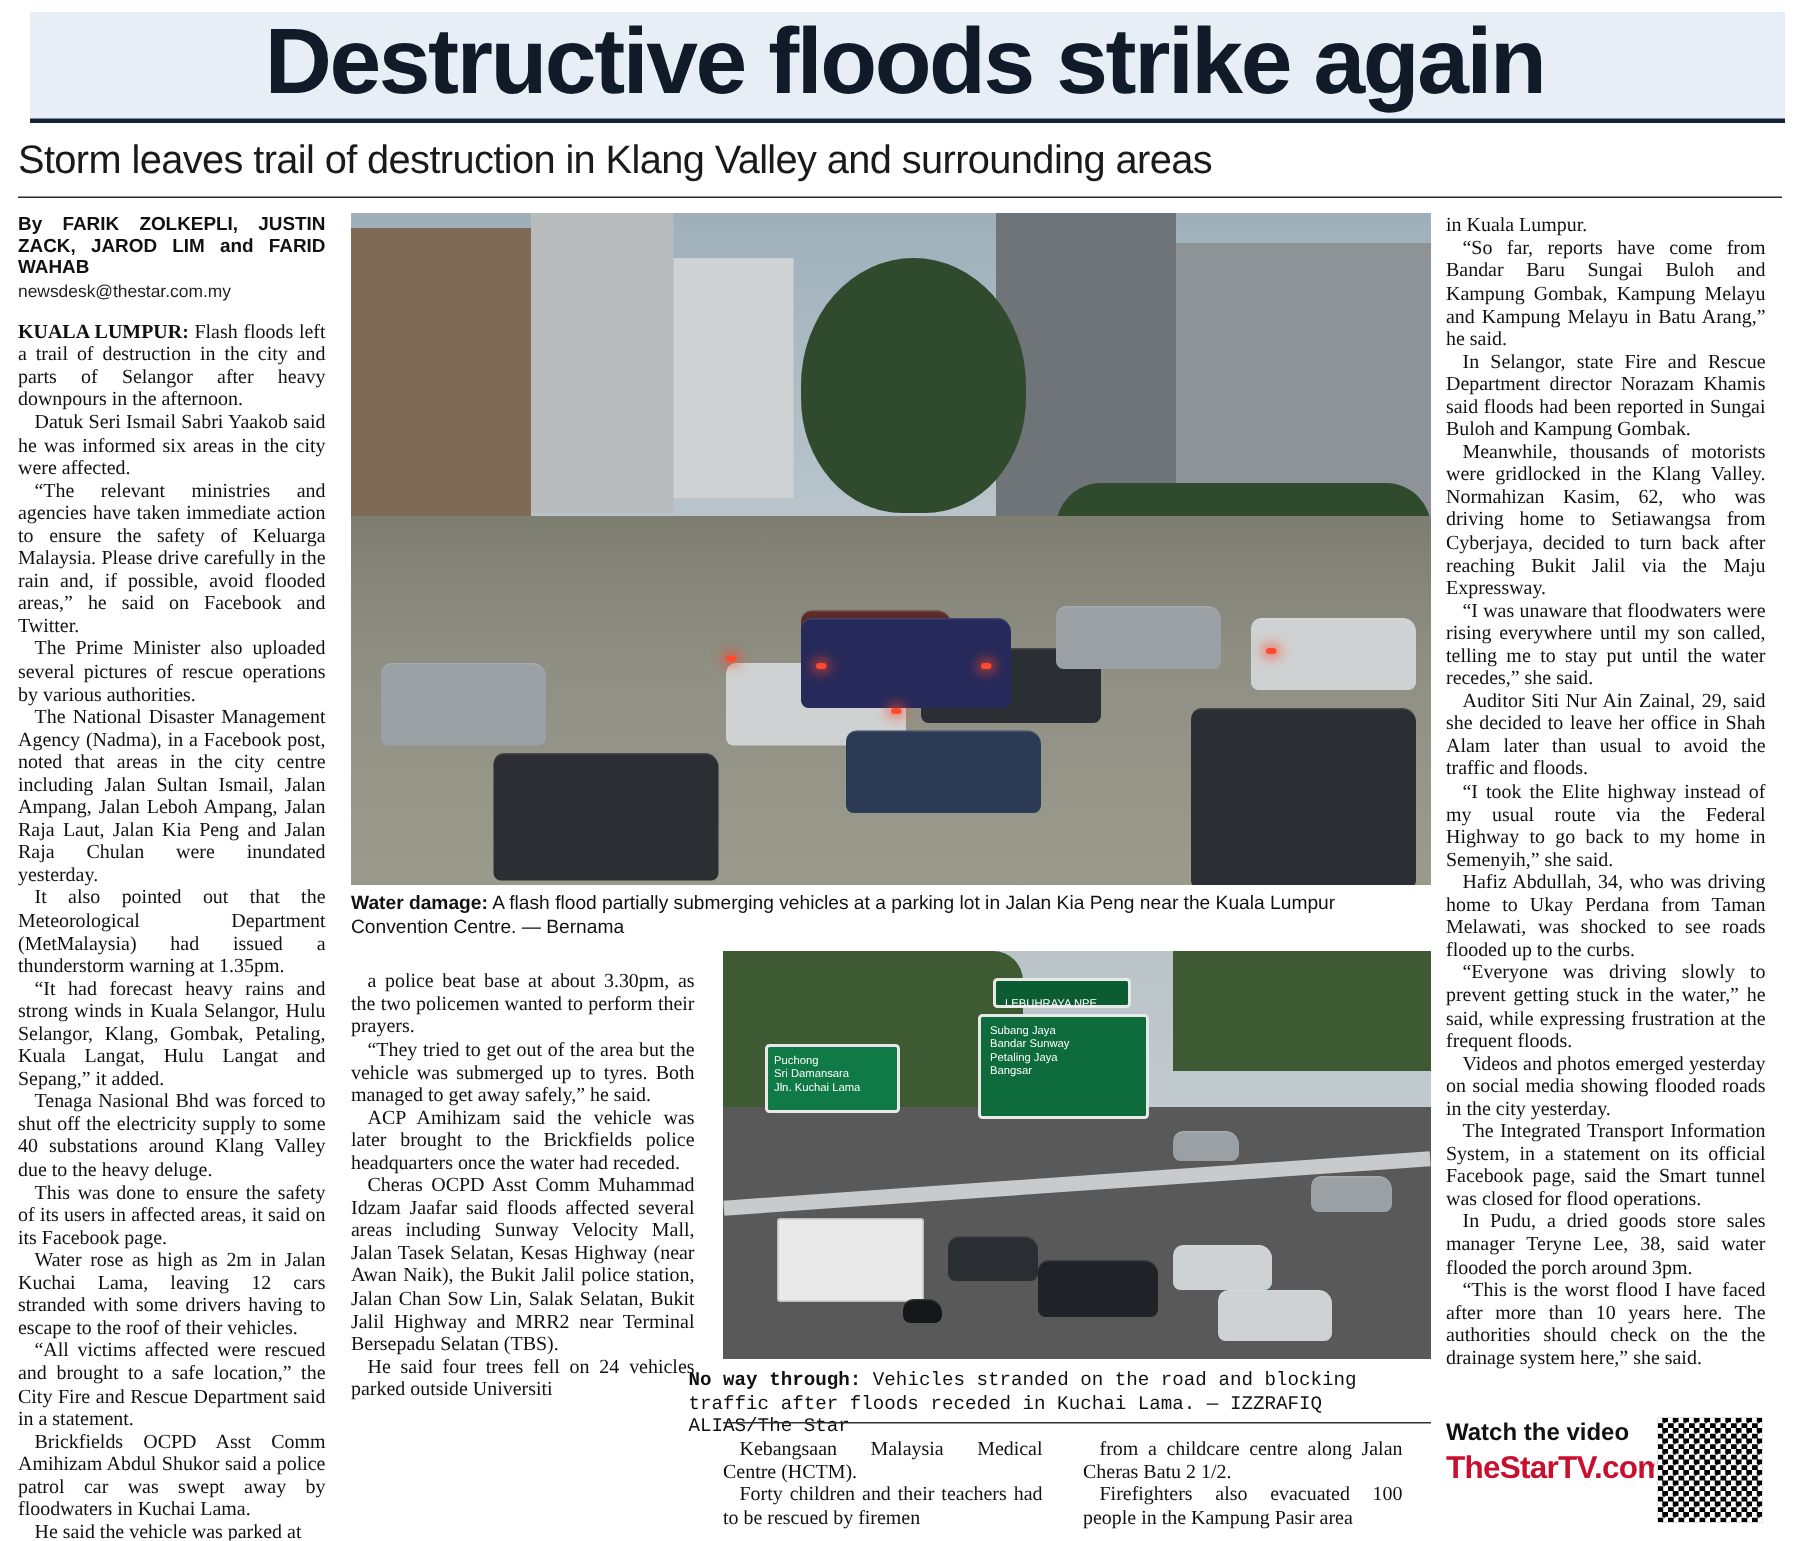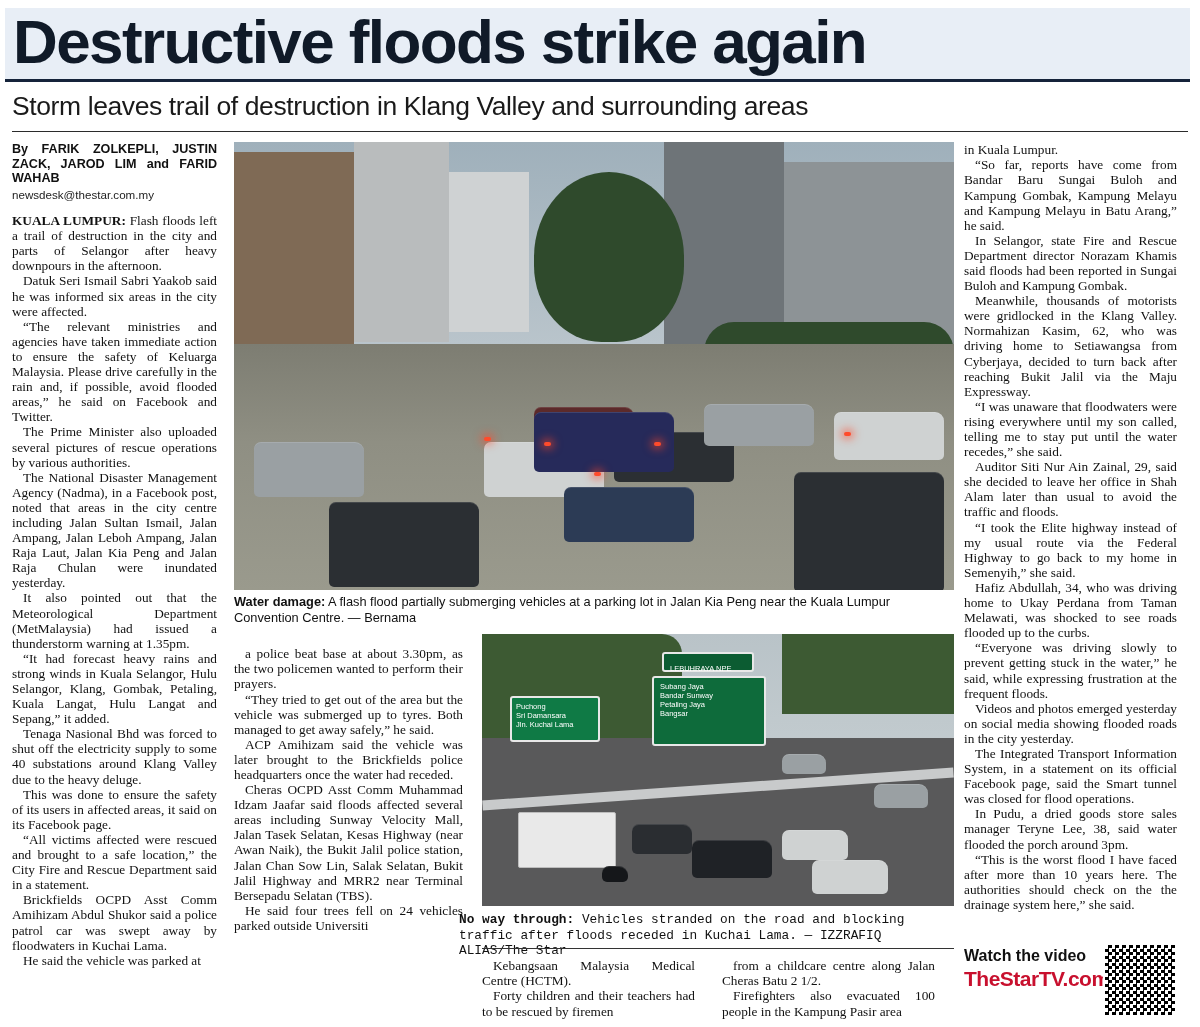--- a/index.html
+++ b/index.html
@@ -7,24 +7,25 @@
     width:1200px;height:1027px;
     background:#ffffff;
     font-family:"Liberation Serif", serif;
     color:#111;
     overflow:hidden;
   }
   .page{position:relative;width:1200px;height:1027px;padding:0;box-sizing:border-box;}
 
   
   .headline-band{
-    margin:8px 10px 0 5px;
+    margin:8px 10px 0 20px;
     background:#e8eef6;
     border-bottom:3px solid #15233a;
     padding:2px 12px 6px 8px;
+    text-align:center;
   }
   .headline{
     font-family:"Liberation Sans", sans-serif;
     font-weight:bold;
     font-size:62px;
     line-height:1.02;
     letter-spacing:-1.6px;
     color:#101a28;
     margin:0;
     white-space:nowrap;
@@ -177,20 +178,21 @@
       <div class="email">newsdesk@thestar.com.my</div>
       <p class="first"><span class="dateline">KUALA LUMPUR:</span><span> Flash floods left a trail of destruction in the city and parts of Selangor after heavy downpours in the afternoon.</span></p>
       <p>Datuk Seri Ismail Sabri Yaakob said he was informed six areas in the city were affected.</p>
       <p>“The relevant ministries and agencies have taken immediate action to ensure the safety of Keluarga Malaysia. Please drive carefully in the rain and, if possible, avoid flooded areas,” he said on Facebook and Twitter.</p>
       <p>The Prime Minister also uploaded several pictures of rescue operations by various authorities.</p>
       <p>The National Disaster Management Agency (Nadma), in a Facebook post, noted that areas in the city centre including  Jalan Sultan Ismail, Jalan Ampang, Jalan Leboh Ampang, Jalan Raja Laut, Jalan Kia Peng and Jalan Raja Chulan were inundated yesterday.</p>
       <p>It also pointed out that the Meteorological Department (MetMalaysia) had issued a thunderstorm warning at 1.35pm.</p>
       <p>“It had forecast heavy rains and strong winds in Kuala Selangor, Hulu Selangor, Klang, Gombak, Petaling, Kuala Langat, Hulu Langat and Sepang,” it added.</p>
       <p>Tenaga Nasional Bhd was forced to shut off the electricity supply to some 40 substations around Klang Valley due to the heavy deluge.</p>
       <p> This was done to ensure the safety of its users in affected areas, it said on its Facebook page.</p>
+      <p>Water rose as high as 2m in Jalan Kuchai Lama, leaving 12 cars stranded with  some drivers having to escape to the roof of their vehicles.</p>
       <p>“All victims affected were rescued and brought to a safe location,” the City Fire and Rescue Department said in a statement.</p>
       <p>Brickfields OCPD Asst Comm Amihizam Abdul Shukor said a police patrol car was swept away by floodwaters in Kuchai Lama.</p>
       <p>He said the vehicle was parked at</p>
     </div>
 
     <div class="photo-top">
       <div class="sky"></div>
       <div class="bldg" style="left:0;top:10px;width:120px;height:250px;background:#7f6a55;"></div>
       <div class="bldg" style="left:120px;top:0;width:95px;height:200px;background:#b9bcbd;"></div>
       <div class="bldg" style="left:215px;top:30px;width:80px;height:160px;background:#cfd2d3;"></div>

